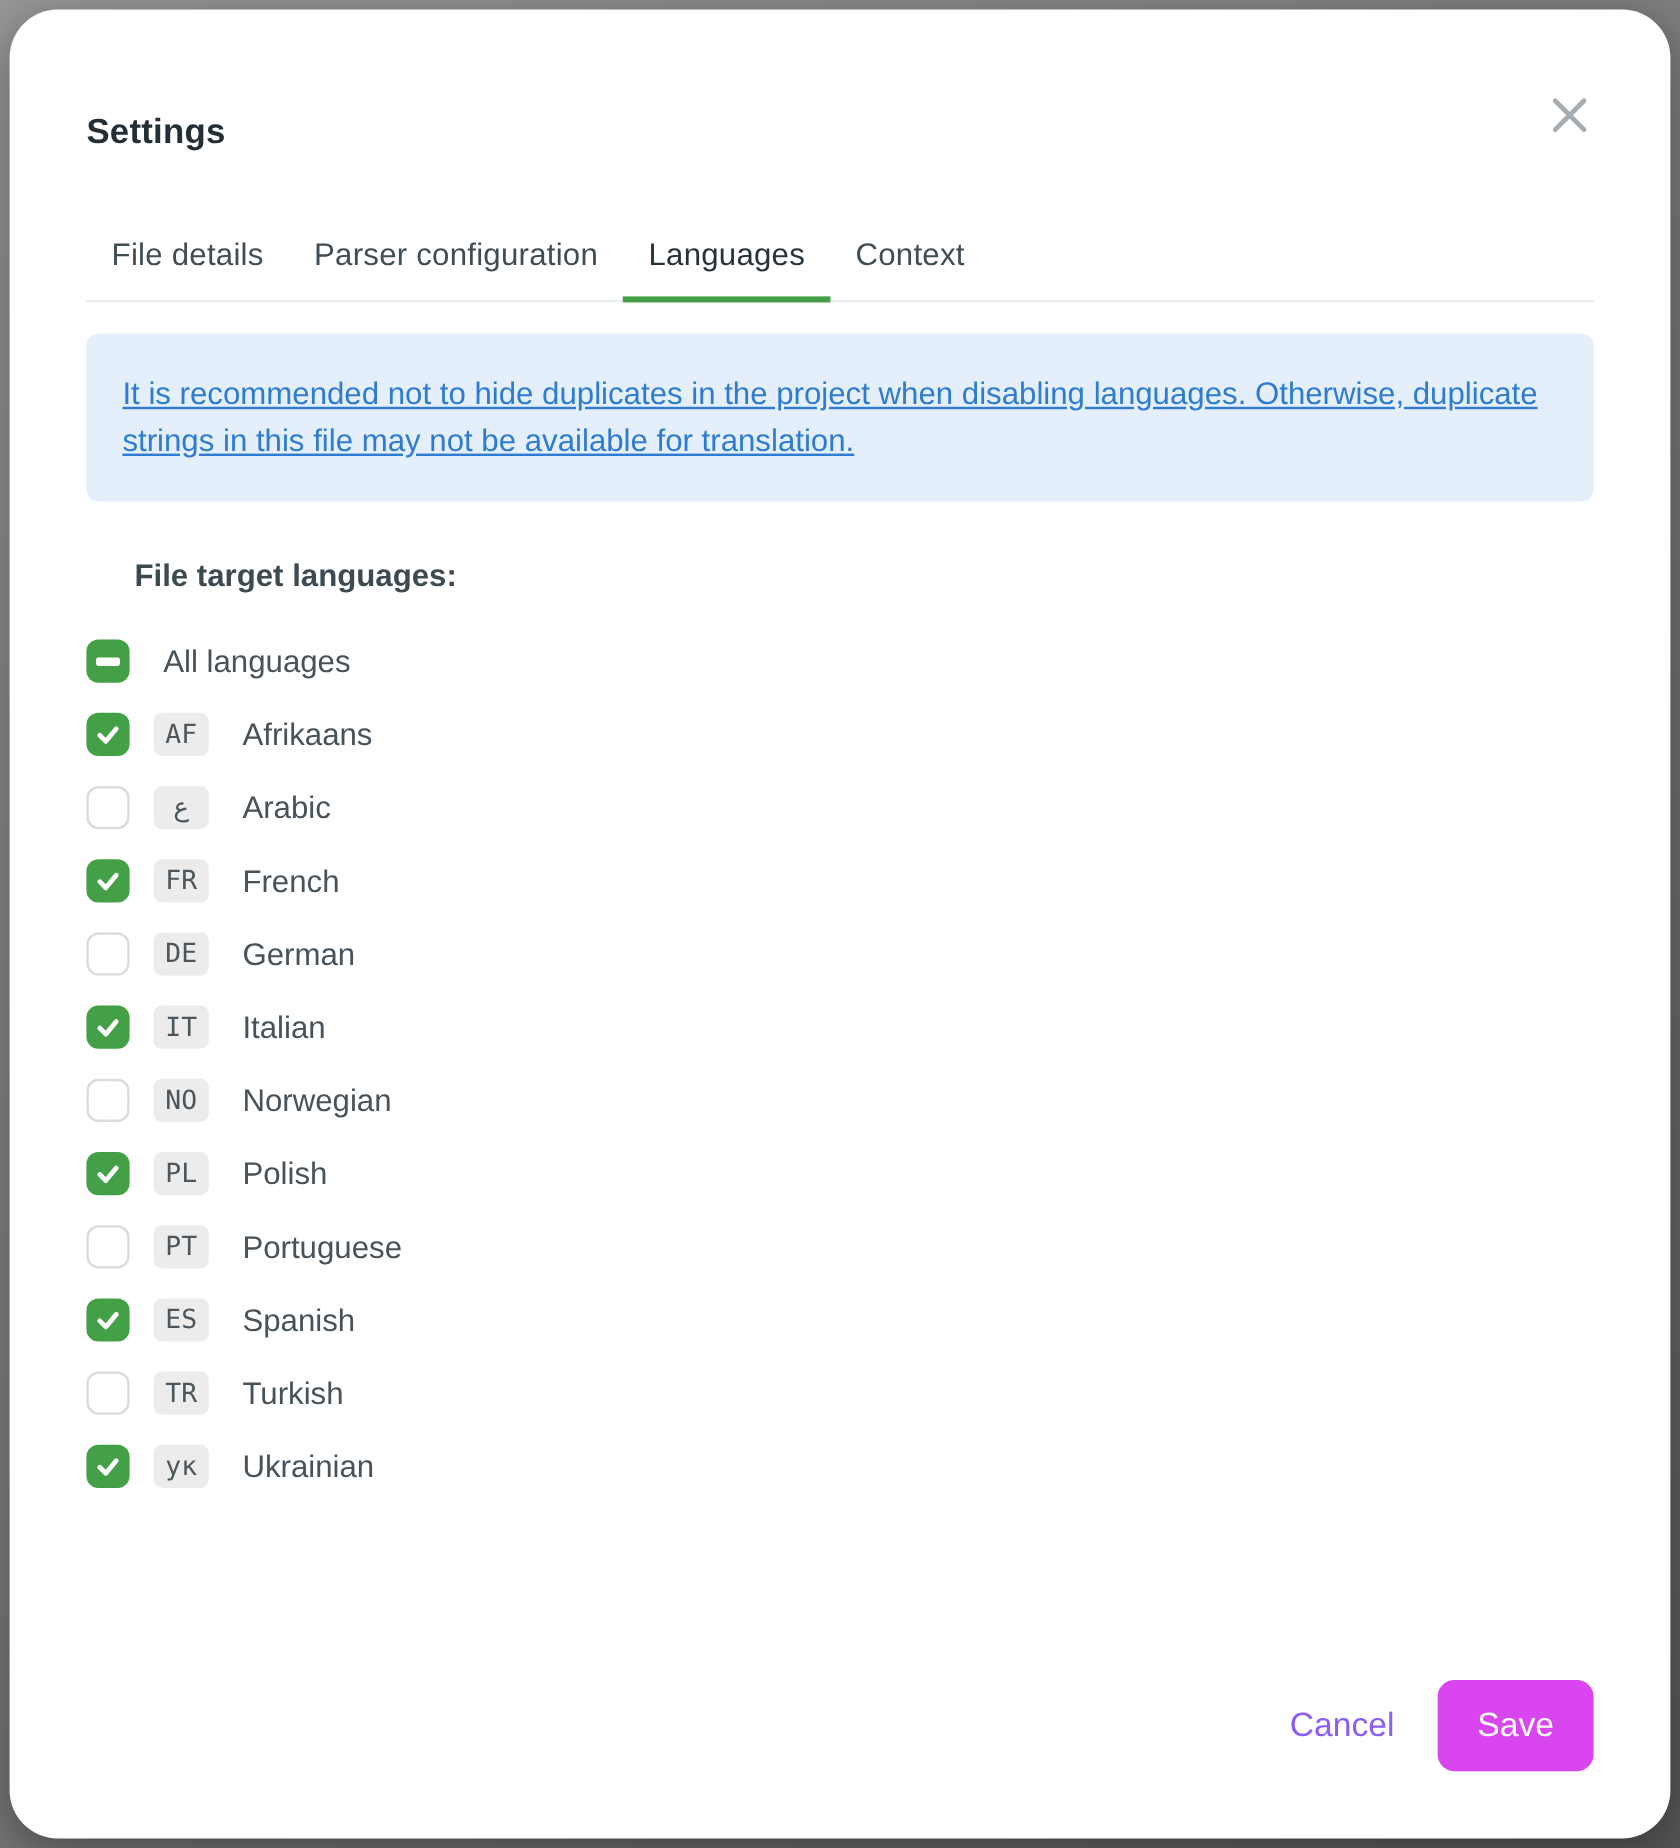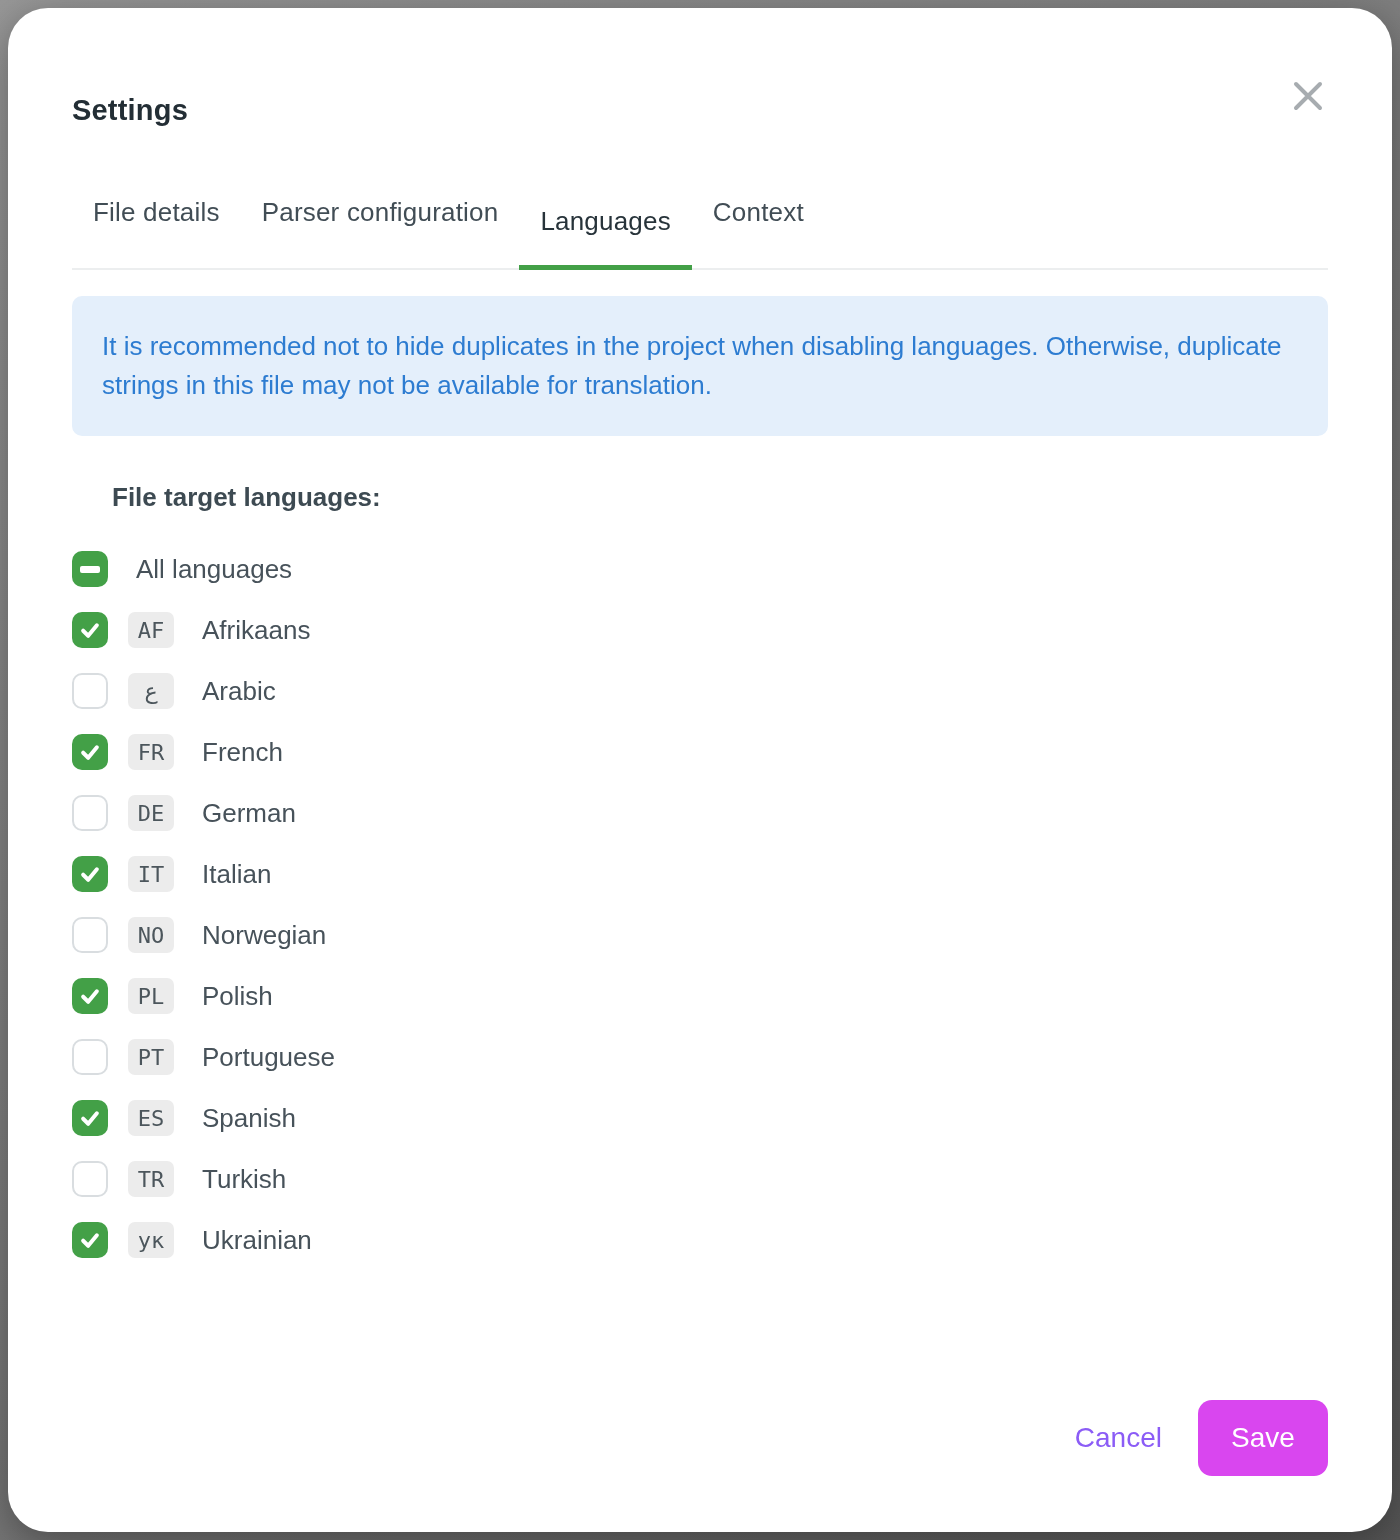--- a/index.html
+++ b/index.html
@@ -21,31 +21,31 @@
     letter-spacing:.2px;
   }
   .close-btn {
     position:absolute; top:66px; right:62px; width:44px; height:44px;
     background:none; border:none; cursor:pointer; padding:0;
   }
   .tab-bar {
     display:flex; margin-top:70px; border-bottom:2px solid #eceeef;
   }
   .tab {
-    padding:0 21px 42px 21px; font-size:26px; color:#414d55;
+    padding:0 21px 24px 21px; font-size:26px; color:#414d55;
     margin-bottom:-2px; cursor:pointer; background:none; border:none;
     font-family:inherit; letter-spacing:.2px;
   }
   .tab.active {
     font-weight:400; color:#27333a;
     border-bottom:5px solid #43a047; padding-bottom:19px;
   }
   .banner {
     margin-top:26px; background:#e4effb; border-radius:10px;
-    padding:31px 30px; color:#2d7cd1; font-size:26px; line-height:39px;
+    padding:31px 30px; color:#2d7cd1; font-size:26px; line-height:39px;text-decoration:underline;
   }
   .section-label {
     margin-top:46px; font-size:26px; font-weight:600; color:#3d4a52;margin-left:40px;
   }
   .lang-list { margin-top:38px; }
   .lang-row {
     display:flex; align-items:center; height:36px; margin-bottom:25px;
     cursor:pointer; width:max-content;
   }
   .checkbox {

